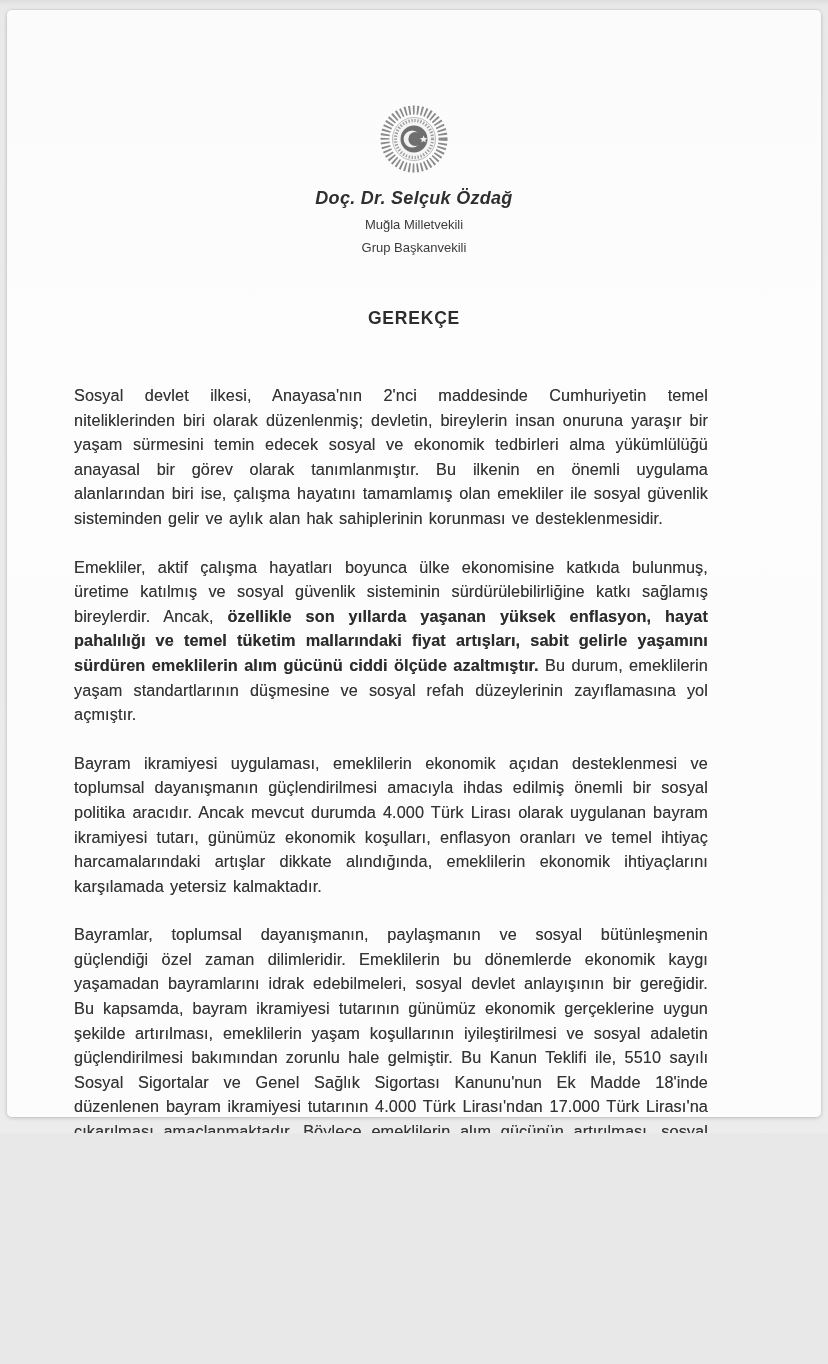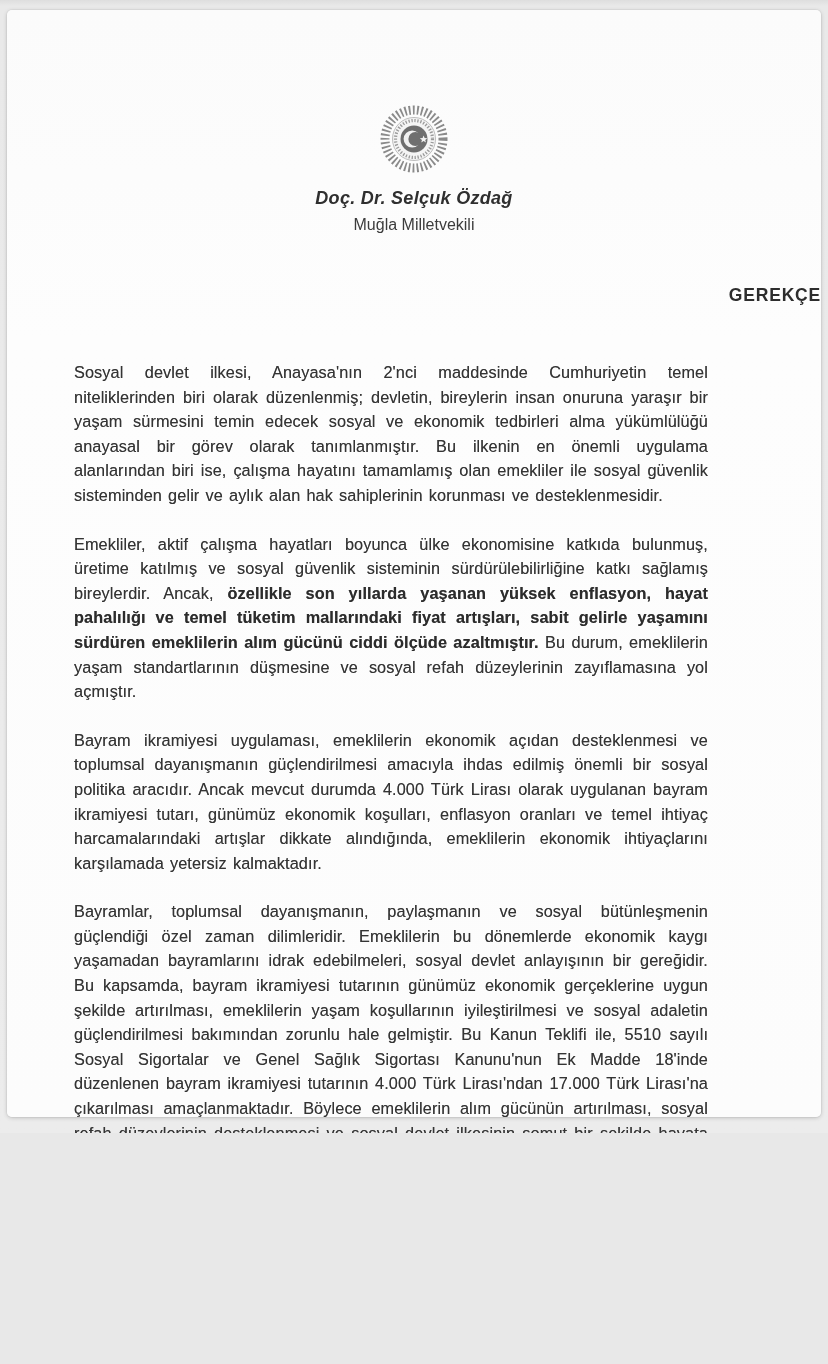--- a/index.html
+++ b/index.html
@@ -37,27 +37,27 @@
   }
   .author-name {
     font-size: 18px;
     font-weight: bold;
     font-style: italic;
     color: #2f2f2f;
     letter-spacing: 0.3px;
     margin: 2px 0 4px 0;
   }
   .author-role {
-    font-size: 16px;
+    font-size: 13px;
     color: #3c3c3c;
     line-height: 23px;
     text-align: center;
   }
   .doc-title {
-    text-align: right;
+    text-align: center;
     font-size: 17.5px;
     font-weight: bold;
     letter-spacing: 0.8px;
     color: #2d2d2d;
     margin-top: 49px;
   }
   .doc-body {
     width: 634px;
     margin: 54px auto 0 67px;
     color: #343434;
@@ -96,20 +96,21 @@
         <circle cx="35" cy="35" r="13.5" fill="#6f6f6f"></circle>
 
         <circle cx="33.2" cy="35" r="8.6" fill="#f2f2f2"></circle>
         <circle cx="36.4" cy="35" r="7.0" fill="#6f6f6f"></circle>
 
         <polygon fill="#f2f2f2" points="44.6,31.4 45.6,34.1 48.4,34.2 46.2,35.9 47,38.6 44.6,37 42.2,38.6 43,35.9 40.8,34.2 43.6,34.1"></polygon>
       </svg>
 
       <div class="author-name">Doç. Dr. Selçuk Özdağ</div>
       <div class="author-role">Muğla Milletvekili</div>
+      <div class="author-role">Grup Başkanvekili</div>
     </div>
 
     <div class="doc-title">GEREKÇE</div>
 
     <div class="doc-body" id="paragraphs">
         <p><span>Sosyal devlet ilkesi, Anayasa'nın 2'nci maddesinde Cumhuriyetin temel niteliklerinden biri olarak düzenlenmiş; devletin, bireylerin insan onuruna yaraşır bir yaşam sürmesini temin edecek sosyal ve ekonomik tedbirleri alma yükümlülüğü anayasal bir görev olarak tanımlanmıştır. Bu ilkenin en önemli uygulama alanlarından biri ise, çalışma hayatını tamamlamış olan emekliler ile sosyal güvenlik sisteminden gelir ve aylık alan hak sahiplerinin korunması ve desteklenmesidir.</span></p>
         <p><span>Emekliler, aktif çalışma hayatları boyunca ülke ekonomisine katkıda bulunmuş, üretime katılmış ve sosyal güvenlik sisteminin sürdürülebilirliğine katkı sağlamış bireylerdir. Ancak, </span><strong>özellikle son yıllarda yaşanan yüksek enflasyon, hayat pahalılığı ve temel tüketim mallarındaki fiyat artışları, sabit gelirle yaşamını sürdüren emeklilerin alım gücünü ciddi ölçüde azaltmıştır.</strong><span> Bu durum, emeklilerin yaşam standartlarının düşmesine ve sosyal refah düzeylerinin zayıflamasına yol açmıştır.</span></p>
         <p><span>Bayram ikramiyesi uygulaması, emeklilerin ekonomik açıdan desteklenmesi ve toplumsal dayanışmanın güçlendirilmesi amacıyla ihdas edilmiş önemli bir sosyal politika aracıdır. Ancak mevcut durumda 4.000 Türk Lirası olarak uygulanan bayram ikramiyesi tutarı, günümüz ekonomik koşulları, enflasyon oranları ve temel ihtiyaç harcamalarındaki artışlar dikkate alındığında, emeklilerin ekonomik ihtiyaçlarını karşılamada yetersiz kalmaktadır.</span></p>
         <p><span>Bayramlar, toplumsal dayanışmanın, paylaşmanın ve sosyal bütünleşmenin güçlendiği özel zaman dilimleridir. Emeklilerin bu dönemlerde ekonomik kaygı yaşamadan bayramlarını idrak edebilmeleri, sosyal devlet anlayışının bir gereğidir. Bu kapsamda, bayram ikramiyesi tutarının günümüz ekonomik gerçeklerine uygun şekilde artırılması, emeklilerin yaşam koşullarının iyileştirilmesi ve sosyal adaletin güçlendirilmesi bakımından zorunlu hale gelmiştir. Bu Kanun Teklifi ile, 5510 sayılı Sosyal Sigortalar ve Genel Sağlık Sigortası Kanunu'nun Ek Madde 18'inde düzenlenen bayram ikramiyesi tutarının 4.000 Türk Lirası'ndan 17.000 Türk Lirası'na çıkarılması amaçlanmaktadır. Böylece emeklilerin alım gücünün artırılması, sosyal refah düzeylerinin desteklenmesi ve sosyal devlet ilkesinin somut bir şekilde hayata geçirilmesi hedeflenmektedir.</span></p>
       </div>

